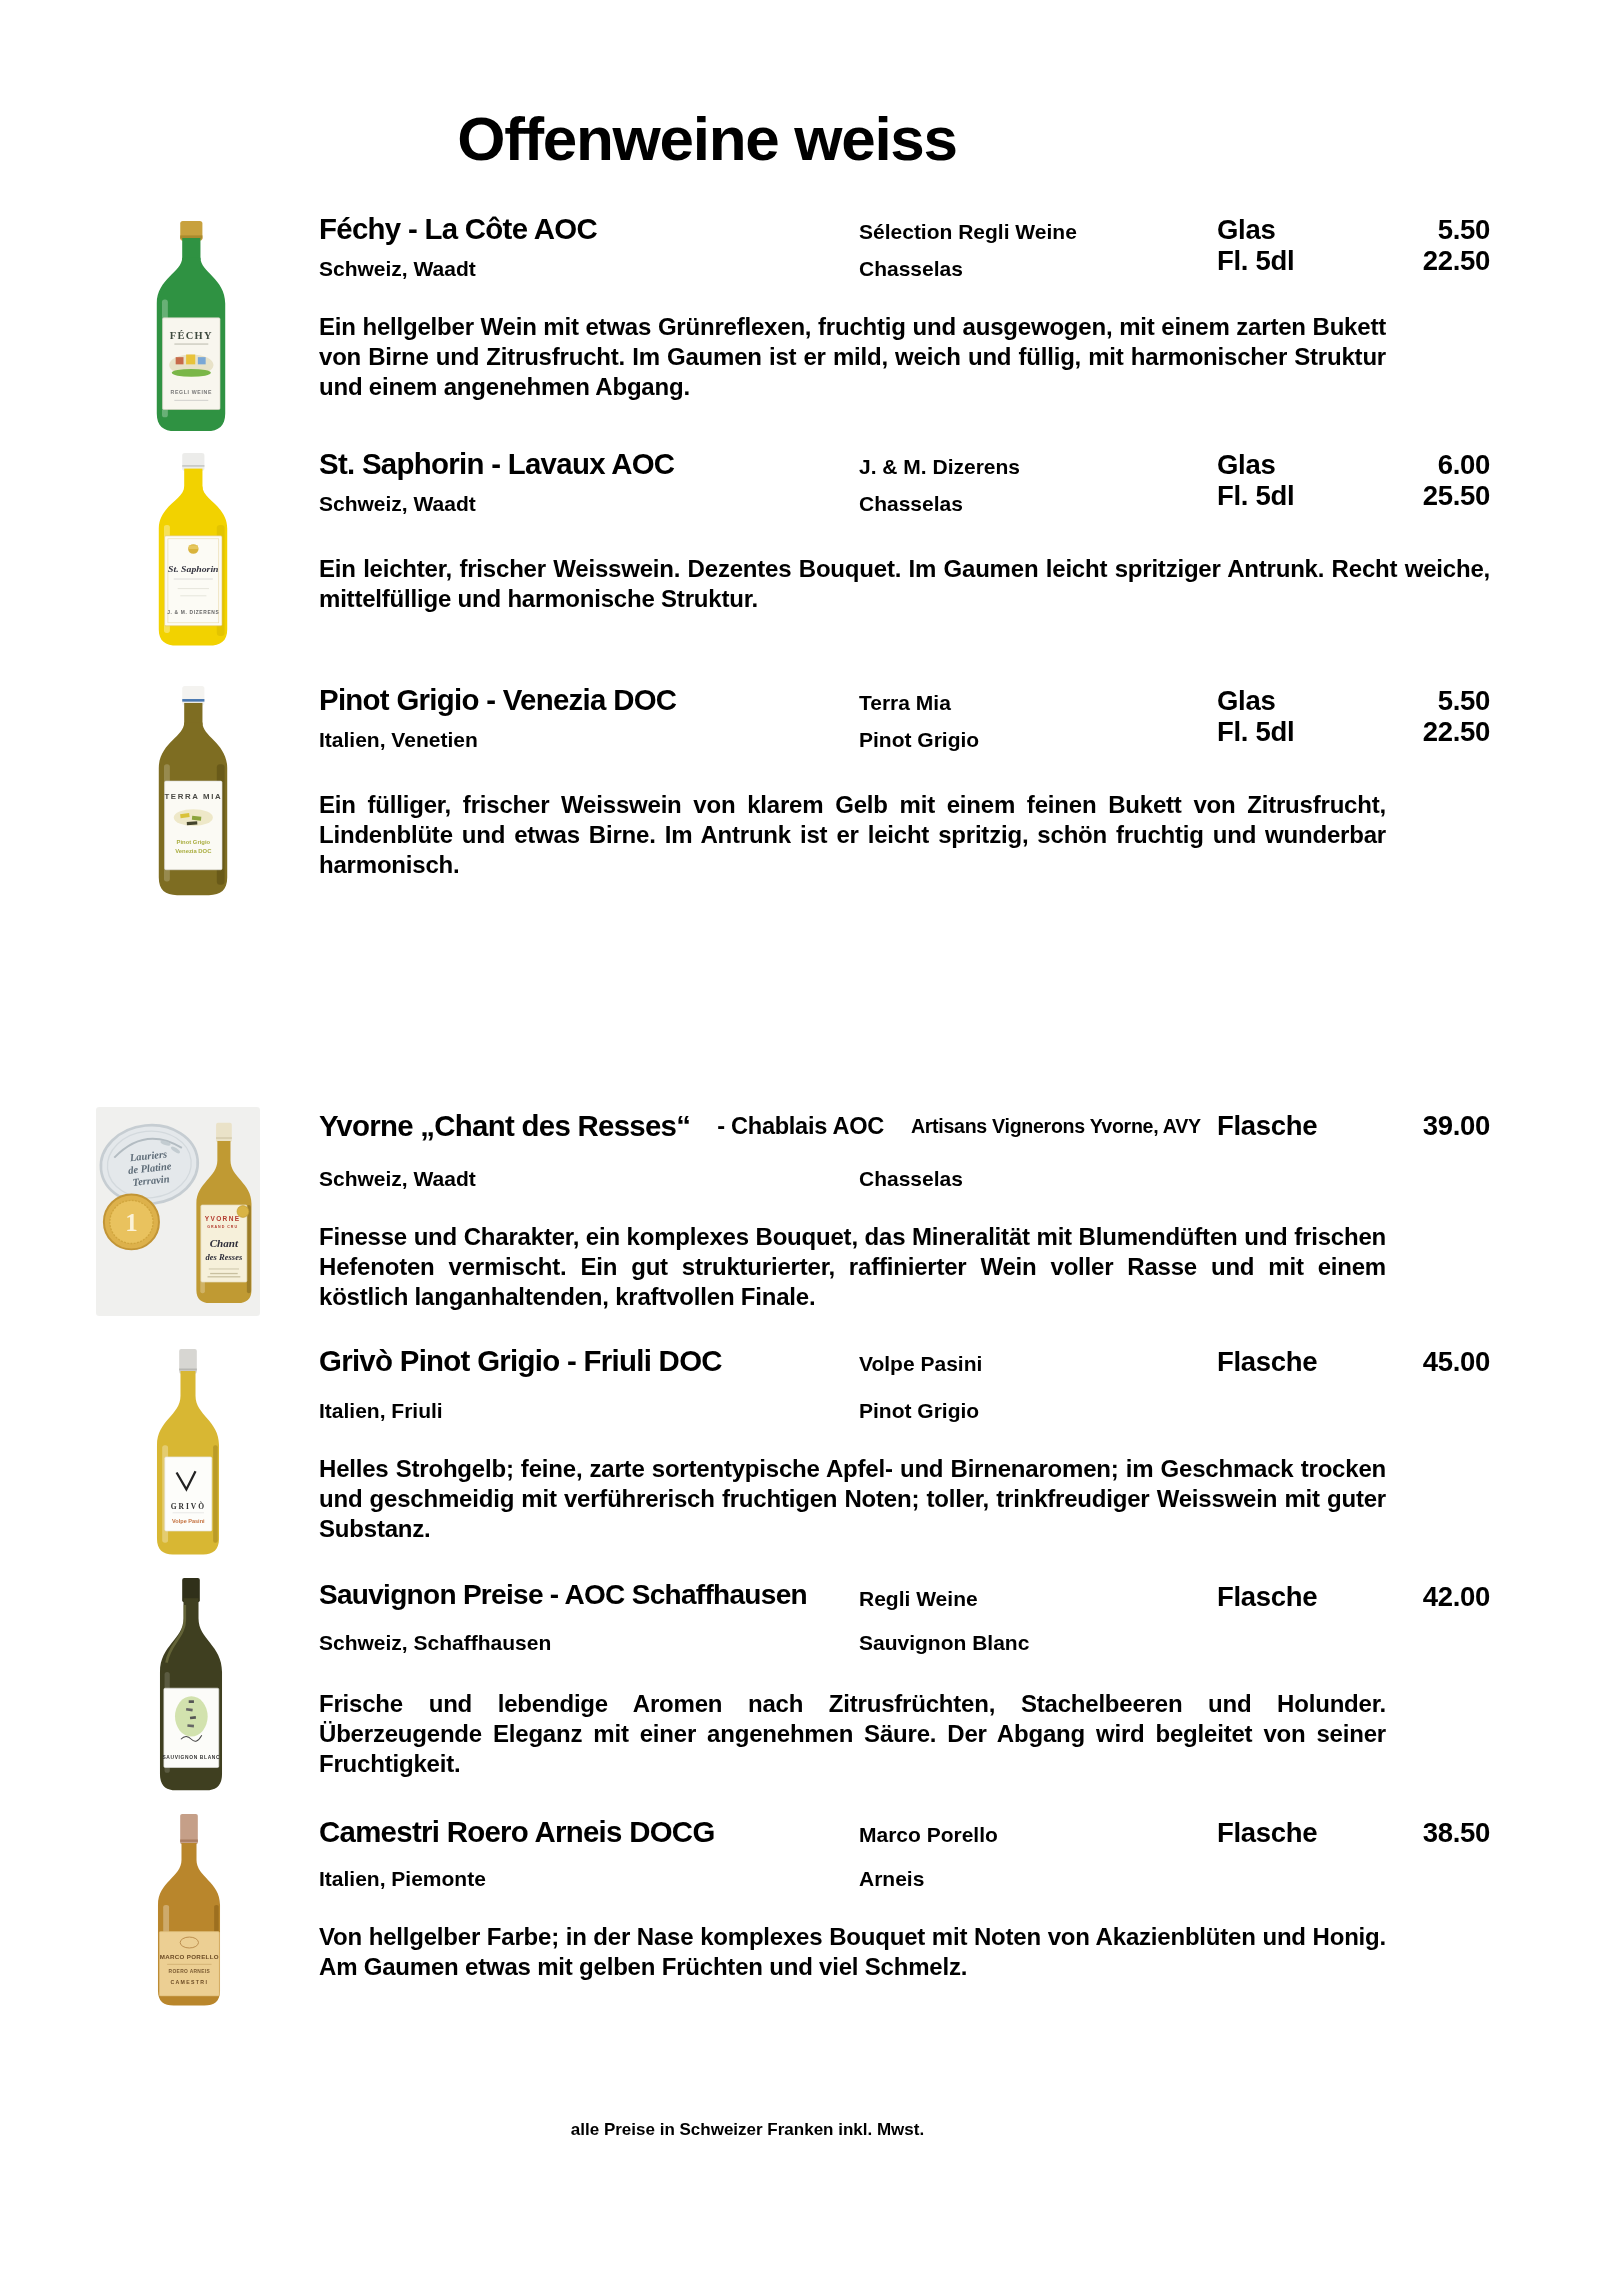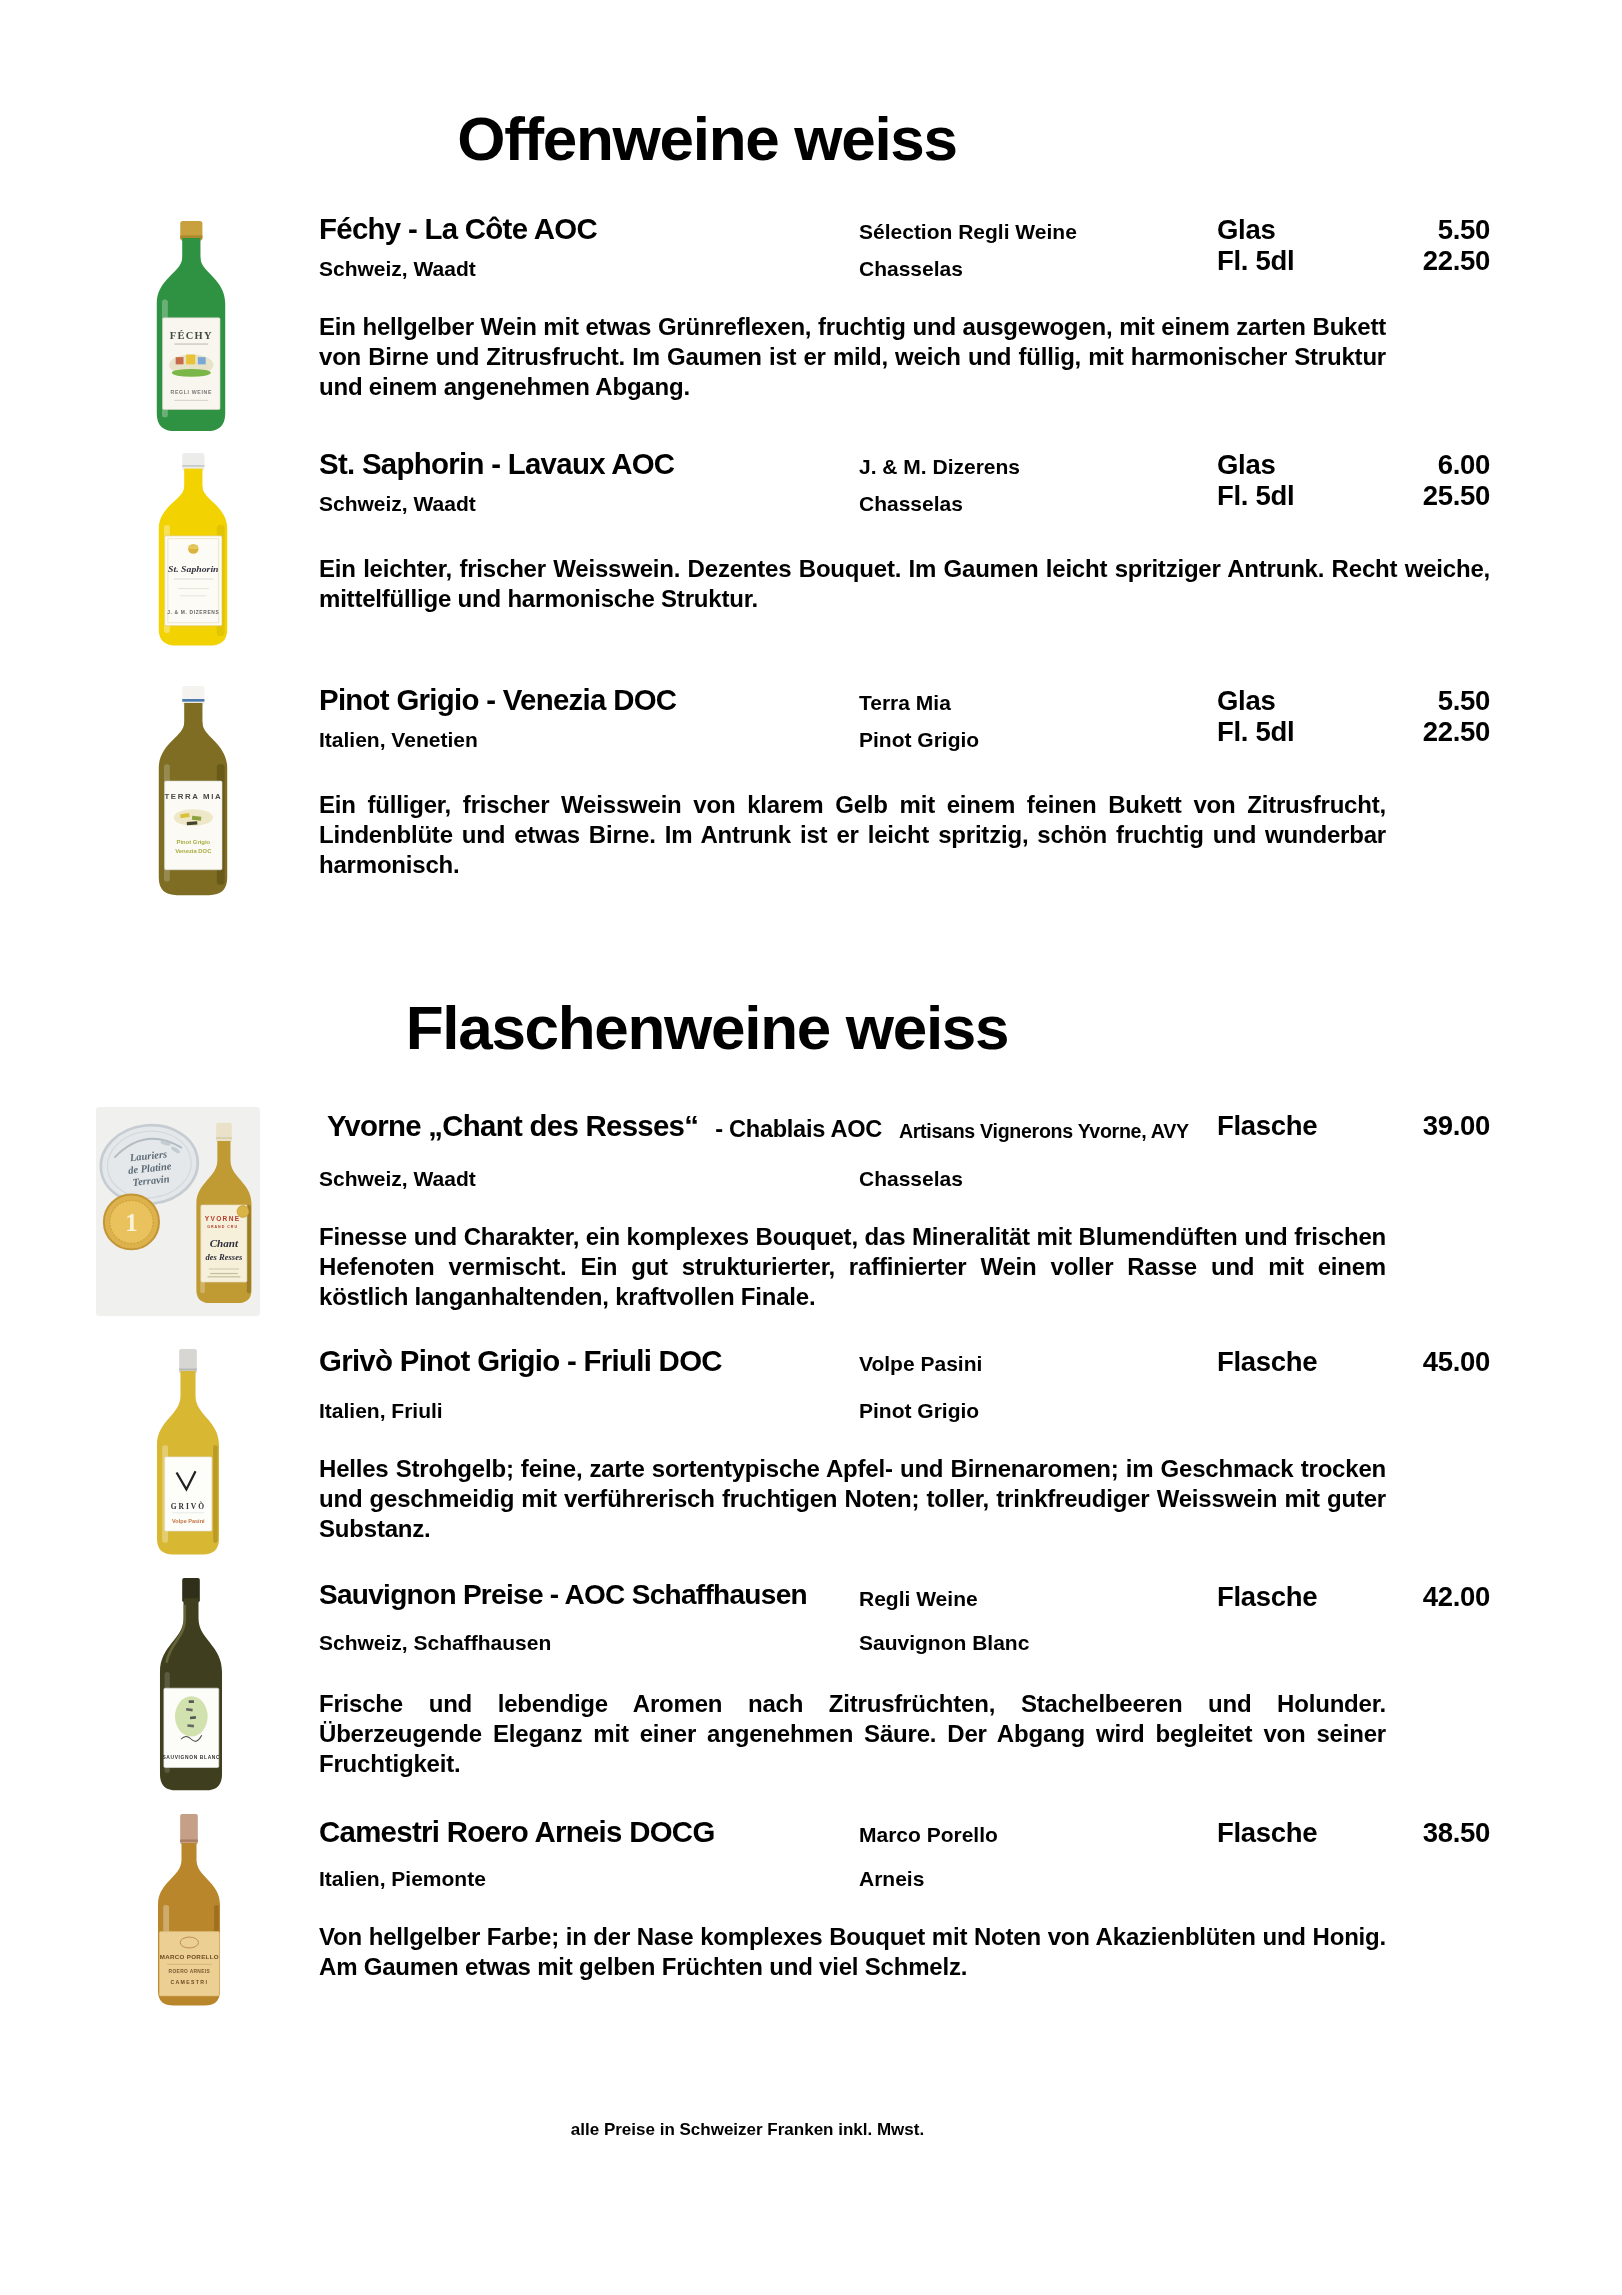--- a/index.html
+++ b/index.html
@@ -3,21 +3,21 @@
 <meta charset="utf-8">
 <style>
   html,body{margin:0;padding:0;background:#fff;}
   .page{position:relative;width:1623px;height:2295px;background:#fff;overflow:hidden;
         font-family:"Liberation Sans","DejaVu Sans",sans-serif;font-weight:700;color:#000;}
   h1.sec-title{position:absolute;left:0;width:1414px;margin:0;text-align:center;
         font-size:62px;line-height:1.15;letter-spacing:-1.3px;}
   .entry{position:absolute;left:319px;width:1171px;}
   .wname{position:absolute;left:0;top:0;font-size:29.4px;line-height:1.1;letter-spacing:-0.7px;white-space:nowrap;}
   .wname.tight{font-size:28px;}
-  .nameline{position:absolute;left:8px;top:0;display:flex;align-items:flex-end;gap:17px;white-space:nowrap;}
+  .nameline{position:absolute;left:0;top:0;display:flex;align-items:center;gap:27px;white-space:nowrap;}
   .nameline .big{font-size:29.4px;letter-spacing:-0.7px;}
   .nameline .mid{font-size:23.6px;letter-spacing:-0.3px;}
   .nameline .small{font-size:19.6px;letter-spacing:-0.3px;}
   .producer{position:absolute;left:540px;top:6.5px;font-size:21px;white-space:nowrap;}
   .unit{position:absolute;left:898px;font-size:27.5px;letter-spacing:-0.3px;white-space:nowrap;}
   .amount{position:absolute;right:0;font-size:27.5px;letter-spacing:-0.3px;text-align:right;}
   .r1{top:1.3px;} .r2{top:32px;text-align:right;}
   .region,.variety{position:absolute;font-size:21px;white-space:nowrap;}
   .region{left:0;} .variety{left:540px;}
   .desc{position:absolute;left:0;margin:0;font-size:24px;line-height:30px;letter-spacing:-0.2px;
@@ -116,21 +116,20 @@
     <span class="producer">Terra Mia</span>
     <span class="unit r1">Glas</span>
     <span class="amount r1">5.50</span>
     <span class="unit r2">Fl. 5dl</span>
     <span class="amount r2">22.50</span>
     <span class="region" style="top:44px">Italien, Venetien</span>
     <span class="variety" style="top:44px">Pinot Grigio</span>
     <p class="desc" style="top:106px">Ein fülliger, frischer Weisswein von klarem Gelb mit einem feinen Bukett von Zitrusfrucht, Lindenblüte und etwas Birne. Im Antrunk ist er leicht spritzig, schön fruchtig und wunderbar harmonisch.</p>
   </section>
 
-  <h1 class="sec-title" style="top:992px">Flaschenweine weiss</h1>
 
   <svg class="bottle" style="left:96px;top:1107px" width="164" height="209" viewBox="0 0 250 320" preserveAspectRatio="none">
     <rect x="0" y="0" width="250" height="320" rx="5" fill="#f0f0ee"></rect>
     <g transform="rotate(-6 82 95)">
       <ellipse cx="82" cy="88" rx="74" ry="60" fill="#e4e8eb" stroke="#c6cdd2" stroke-width="4"></ellipse>
       <ellipse cx="82" cy="88" rx="64" ry="51" fill="none" stroke="#d3d9dd" stroke-width="2"></ellipse>
       <path d="M30,72 Q82,28 134,68" stroke="#b3bcc2" stroke-width="3" fill="none"></path>
       <ellipse cx="110" cy="58" rx="8" ry="3" fill="#c3ccd1" transform="rotate(24 110 58)"></ellipse>
       <ellipse cx="124" cy="70" rx="8" ry="3" fill="#c3ccd1" transform="rotate(40 124 70)"></ellipse>
       <text x="82" y="80" text-anchor="middle" font-size="16" font-style="italic" fill="#5d6b77" font-family="Liberation Serif, serif">Lauriers</text>

